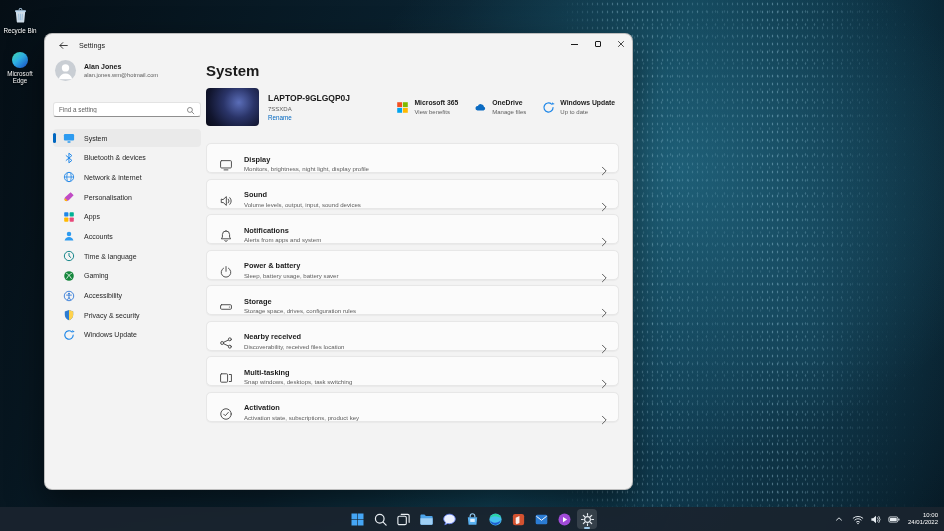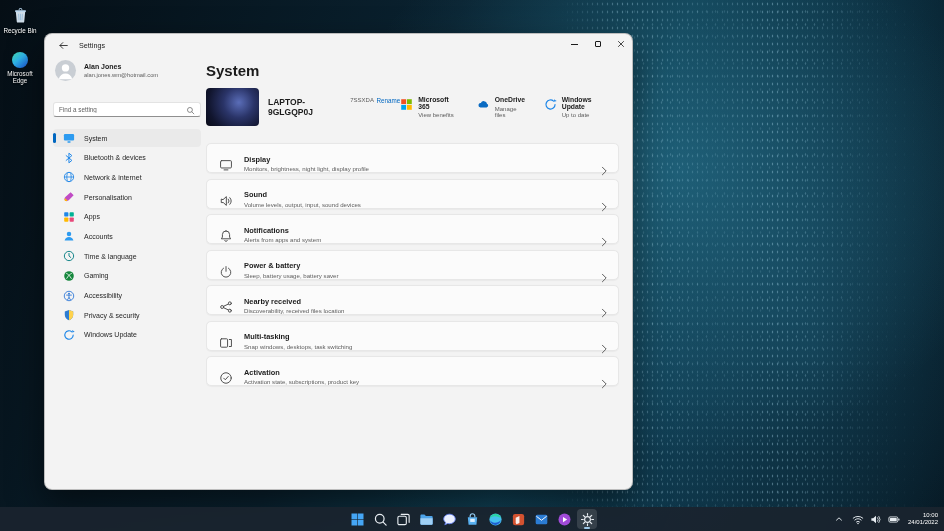--- a/index.html
+++ b/index.html
@@ -60,21 +60,21 @@
   .accent { position:absolute; left:0; top:4px; width:3px; height:10px; border-radius:2px; background:#0067c0; }
   .nav-ic { width:12px; height:12px; display:flex; flex:none; }
   .nav-ic svg { width:12px; height:12px; }
 
   
   .main { position:absolute; left:161px; top:22px; right:13px; bottom:0; overflow:hidden; }
   .page-title { margin-top:6px; font-size:15px; font-weight:700; color:#1a1a1a; }
   .device-row { margin-top:9px; display:flex; align-items:center; }
   .thumb { width:53px; height:38px; border-radius:4px; flex:none;
     background:radial-gradient(circle at 62% 38%, #5a6db8 0%, #2a3468 38%, #11152e 75%, #090b18 100%); }
-  .dev-info { margin-left:9px; display:flex; gap:2.5px; }
+  .dev-info { margin-left:9px; display:flex; flex-direction:column; gap:2.5px; }
   .dev-name { font-size:8.5px; font-weight:700; color:#1b1b1b; }
   .dev-model { font-size:6px; color:#5d5d5d; }
   .dev-rename { font-size:6.3px; color:#0067c0; }
   .status-group { margin-left:auto; display:flex; gap:16px; align-items:center; padding-right:4px; }
   .status { display:flex; gap:5px; align-items:flex-start; }
   .st-ic { width:13px; height:13px; margin-top:1px; flex:none; }
   .st-ic svg { width:13px; height:13px; }
   .st-title { font-size:6.8px; font-weight:700; color:#1b1b1b; }
   .st-sub { font-size:6px; color:#5d5d5d; margin-top:2.5px; }
 
@@ -373,20 +373,33 @@
               </svg></span>
           <span>
               <div class="row-title">Power &amp; battery</div>
           <div class="row-sub">Sleep, battery usage, battery saver</div>
             </span>
           <span class="chev"><svg width="7" height="10" viewBox="0 0 8 12">
                 <path d="M1.5 1.5 6 6l-4.5 4.5" fill="none" stroke="#5f5f5f" stroke-width="1.2" stroke-linecap="round" stroke-linejoin="round"></path>
               </svg></span>
         </div>
 
+        <div class="row">
+          <span class="row-ic"><svg viewBox="0 0 16 16" class="oi">
+                <rect x="1.8" y="5.4" width="12.4" height="5.2" rx="1.2"></rect>
+                <circle cx="11.9" cy="8" r=".7" fill="#4b4b4b" stroke="none"></circle>
+              </svg></span>
+          <span>
+              <div class="row-title">Storage</div>
+          <div class="row-sub">Storage space, drives, configuration rules</div>
+            </span>
+          <span class="chev"><svg width="7" height="10" viewBox="0 0 8 12">
+                <path d="M1.5 1.5 6 6l-4.5 4.5" fill="none" stroke="#5f5f5f" stroke-width="1.2" stroke-linecap="round" stroke-linejoin="round"></path>
+              </svg></span>
+        </div>
 
         <div class="row">
           <span class="row-ic"><svg viewBox="0 0 16 16" class="oi">
                 <circle cx="3.6" cy="8" r="1.7"></circle>
                 <circle cx="12.4" cy="3.8" r="1.7"></circle>
                 <circle cx="12.4" cy="12.2" r="1.7"></circle>
                 <path d="M5.2 7.2l5.6-2.6M5.2 8.8l5.6 2.6"></path>
               </svg></span>
           <span>
               <div class="row-title">Nearby received</div>

